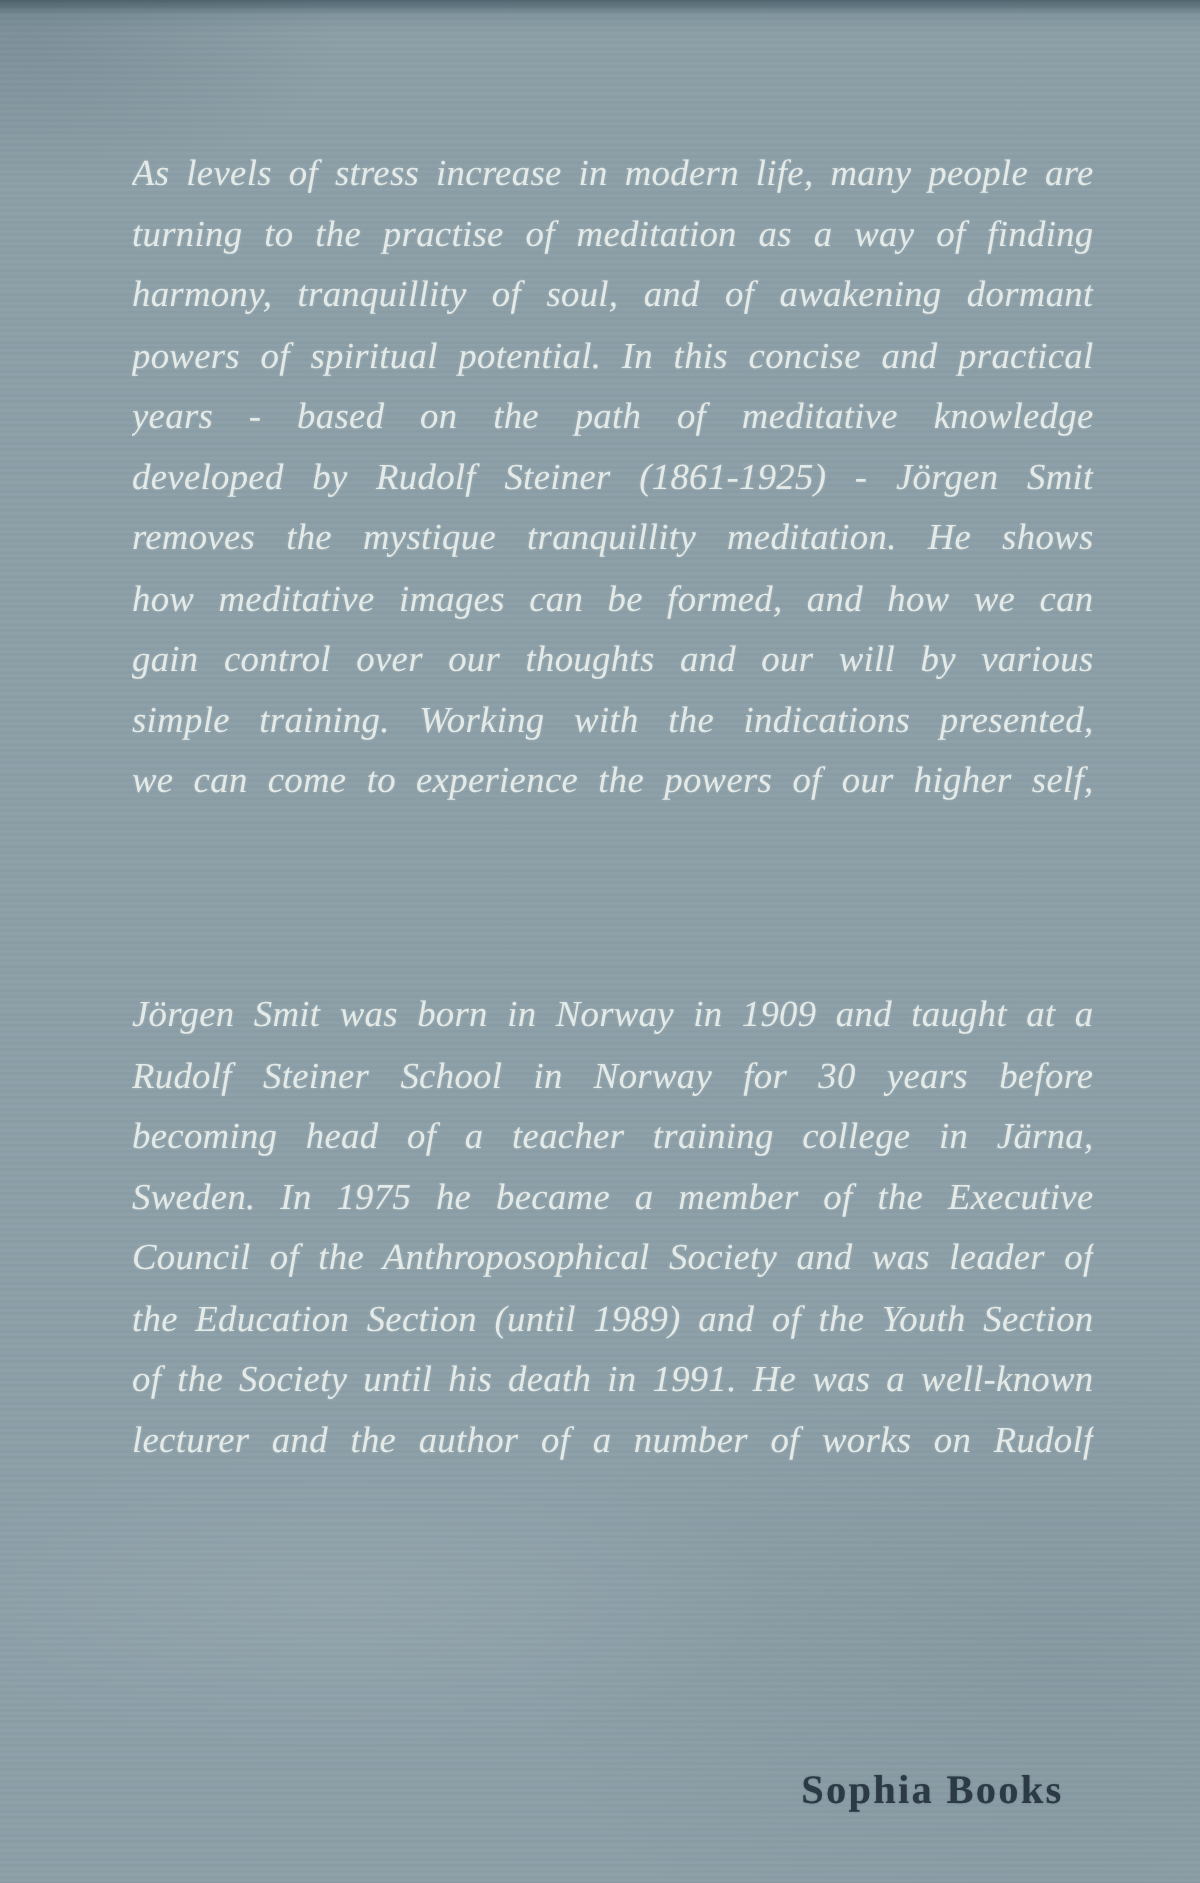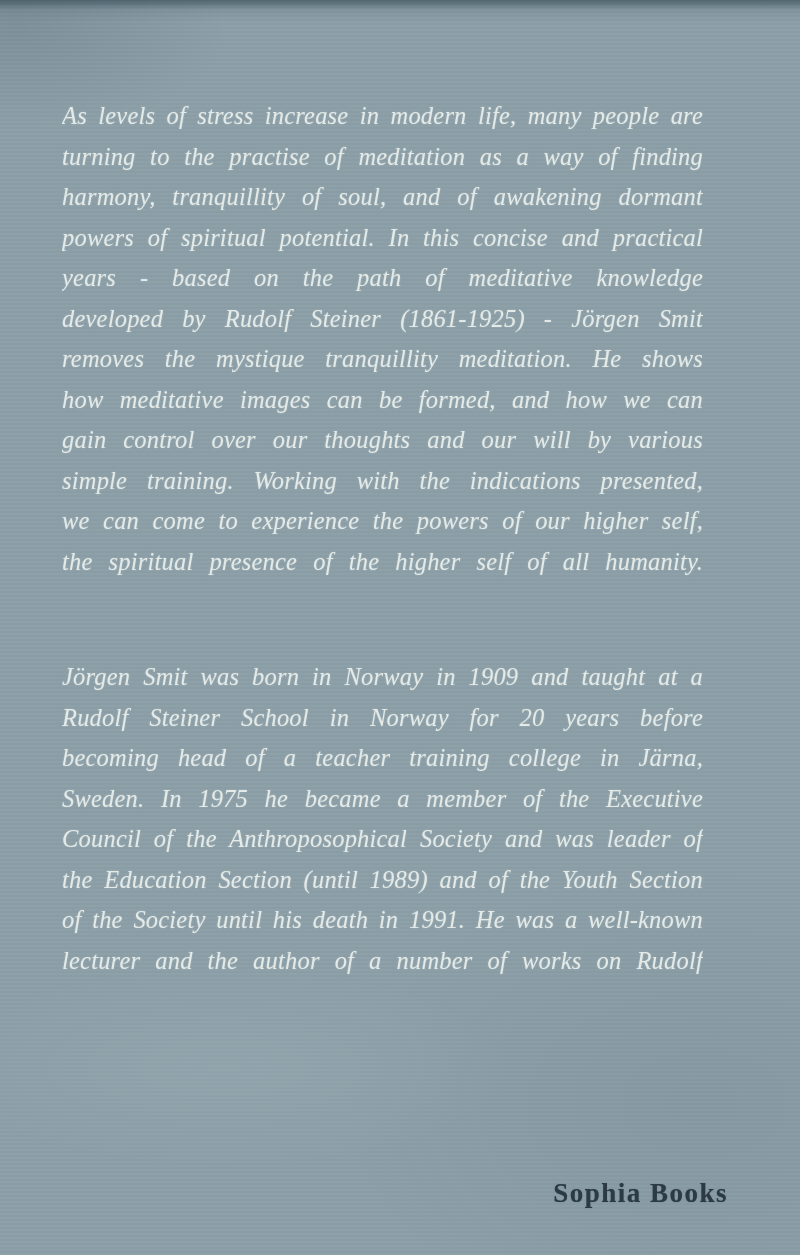--- a/index.html
+++ b/index.html
@@ -25,21 +25,21 @@
       linear-gradient(180deg, rgba(62,86,96,0.55) 0px, rgba(62,86,96,0.15) 9px, rgba(62,86,96,0) 22px),
       linear-gradient(180deg, var(--bg) 0%, var(--bg) 100%);
     background-color: var(--bg);
   }
   .top-edge {
     position: absolute; top: 0; left: 0; right: 0; height: 10px;
     background: linear-gradient(180deg, rgba(50,72,82,0.35), rgba(50,72,82,0));
   }
   .textblock {
     position: absolute;
-    left: 62px;
+    left: 88px;
     width: 641px;
     color: var(--text);
     font-style: italic;
     font-size: 24.5px;
     letter-spacing: 0.2px;
     text-shadow: 0 0 2px rgba(226,235,233,0.35);
   }
   .synopsis { top: 96px; }
   .author-bio { top: 657px; }
   .line {
@@ -49,21 +49,21 @@
     text-align: justify;
   }
   .line::after {
     content: "";
     display: inline-block;
     width: 100%;
   }
   .publisher {
     position: absolute;
     top: 1179px;
-    right: 72px;
+    right: 91px;
     color: var(--publisher);
     font-size: 27px;
     font-weight: bold;
     letter-spacing: 1.5px;
     line-height: 1.1;
     text-shadow: 0 0 1px rgba(43,58,68,0.5);
   }
 </style>
 </head>
 <body>
@@ -76,26 +76,25 @@
     <div class="line">turning to the practise of meditation as a way of finding</div>
     <div class="line">harmony, tranquillity of soul, and of awakening dormant</div>
     <div class="line">powers of spiritual potential. In this concise and practical</div>
     <div class="line">years - based on the path of meditative knowledge</div>
     <div class="line">developed by Rudolf Steiner (1861-1925) - Jörgen Smit</div>
     <div class="line">removes the mystique tranquillity meditation. He shows</div>
     <div class="line">how meditative images can be formed, and how we can</div>
     <div class="line">gain control over our thoughts and our will by various</div>
     <div class="line">simple training. Working with the indications presented,</div>
     <div class="line">we can come to experience the powers of our higher self,</div>
-    <div class="line">the spiritual presence of the higher self of all humanity.</div>
   </div>
 
   <div class="textblock author-bio">
     <div class="line">Jörgen Smit was born in Norway in 1909 and taught at a</div>
-    <div class="line">Rudolf Steiner School in Norway for 20 years before</div>
+    <div class="line">Rudolf Steiner School in Norway for 30 years before</div>
     <div class="line">becoming head of a teacher training college in Järna,</div>
     <div class="line">Sweden. In 1975 he became a member of the Executive</div>
     <div class="line">Council of the Anthroposophical Society and was leader of</div>
     <div class="line">the Education Section (until 1989) and of the Youth Section</div>
     <div class="line">of the Society until his death in 1991. He was a well-known</div>
     <div class="line">lecturer and the author of a number of works on Rudolf</div>
   </div>
 
   <div class="publisher">Sophia Books</div>
 </div>

